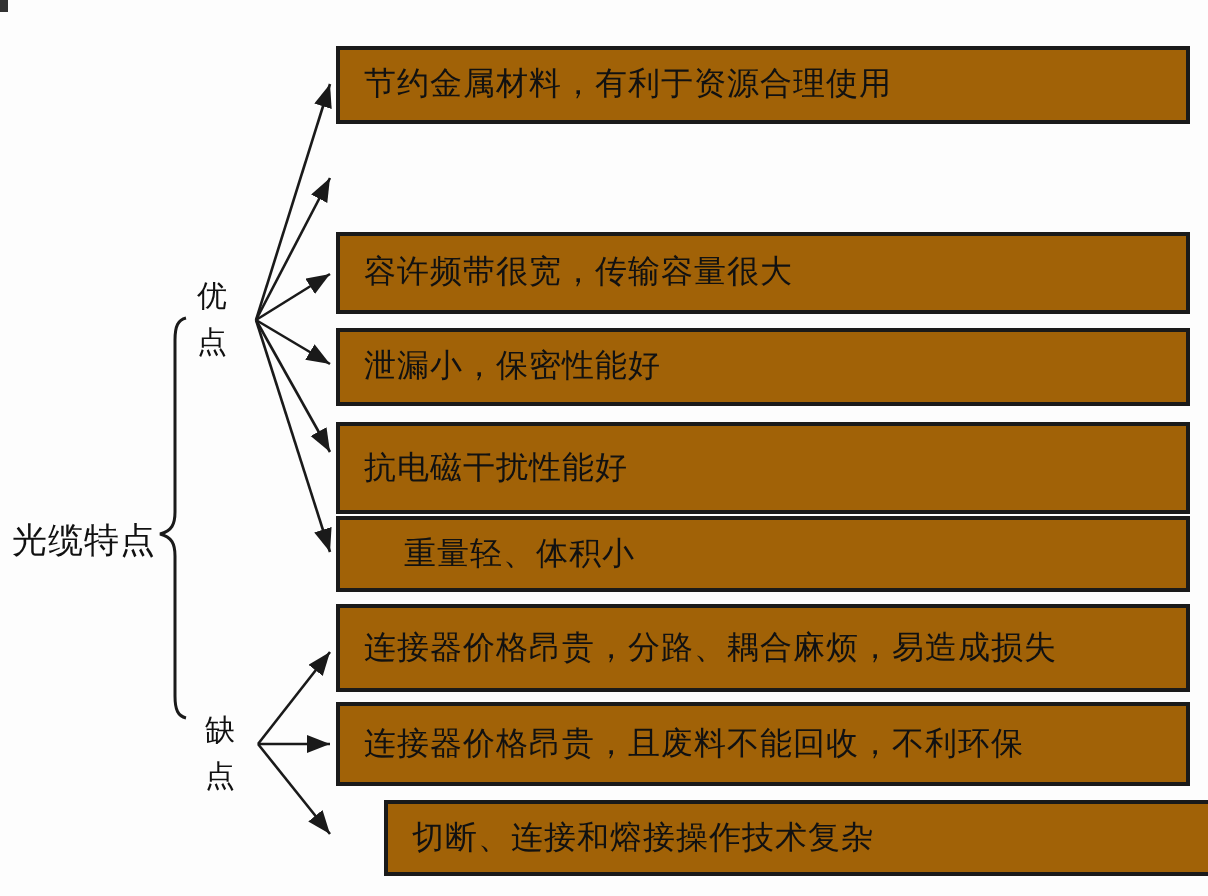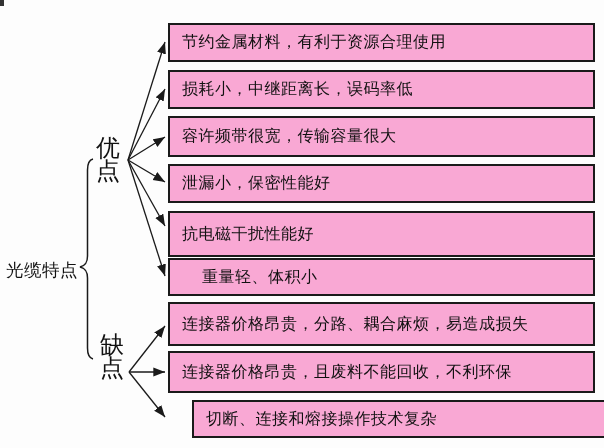--- a/index.html
+++ b/index.html
@@ -21,21 +21,21 @@
     left: 0; top: 0;
     width: 604px; height: 448px;
     pointer-events: none;
   }
   .feature-box {
     position: absolute;
     left: 168px;
     width: 427px;
     box-sizing: border-box;
     border: 2px solid #1a1a1a;
-    background: #f9a8d4;
+    background: #a16207;
     display: flex;
     align-items: center;
     padding-left: 12px;
     font-size: 16px;
     letter-spacing: 0.5px;
     white-space: nowrap;
   }
   .box-1 { top: 23px;  height: 39px; }
   .box-2 { top: 70px;  height: 39px; }
   .box-3 { top: 116px; height: 41px; }
@@ -50,27 +50,27 @@
     left: 6px;
     top: 258px;
     font-size: 17.5px;
     font-weight: normal;
     letter-spacing: 0.5px;
     white-space: nowrap;
   }
   .branch-label {
     position: absolute;
     width: 20px;
-    font-size: 24px;
+    font-size: 15px;
     line-height: 23px;
     word-break: break-all;
     text-align: center;
   }
   .branch-label.advantages    { left: 96px; top: 137px; }
-  .branch-label.disadvantages { left: 100px; top: 334px; }
+  .branch-label.disadvantages { left: 100px; top: 354px; }
   .scan-artifact {
     position: absolute;
     left: 0; top: 0;
     width: 4px; height: 6px;
     background: #333333;
   }
 </style>
 </head>
 <body>
 
@@ -101,21 +101,20 @@
       <line x1="129" y1="372" x2="165" y2="417"></line>
     </g>
   </svg>
 
   <div class="root-label">光缆特点</div>
 
   <div class="branch-label advantages">优点</div>
   <div class="branch-label disadvantages">缺点</div>
 
   <div class="feature-box box-1">节约金属材料，有利于资源合理使用</div>
-  <div class="feature-box box-2">损耗小，中继距离长，误码率低</div>
   <div class="feature-box box-4">泄漏小，保密性能好</div>
   <div class="feature-box box-3">容许频带很宽，传输容量很大</div>
   <div class="feature-box box-5">抗电磁干扰性能好</div>
   <div class="feature-box box-6">重量轻、体积小</div>
 
   <div class="feature-box box-7">连接器价格昂贵，分路、耦合麻烦，易造成损失</div>
   <div class="feature-box box-8">连接器价格昂贵，且废料不能回收，不利环保</div>
   <div class="feature-box box-9">切断、连接和熔接操作技术复杂</div>
 
 </div>

